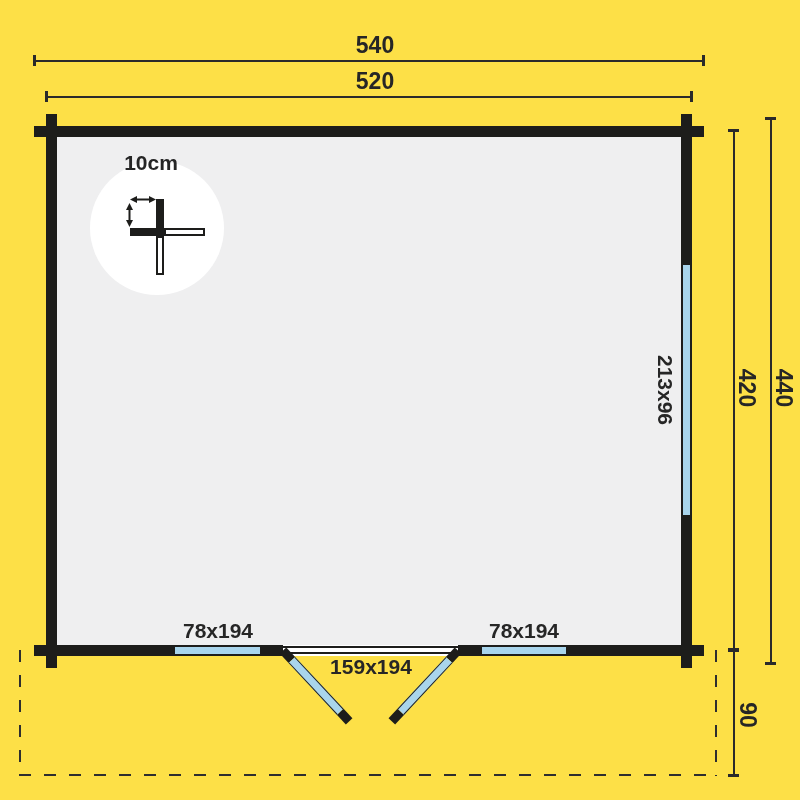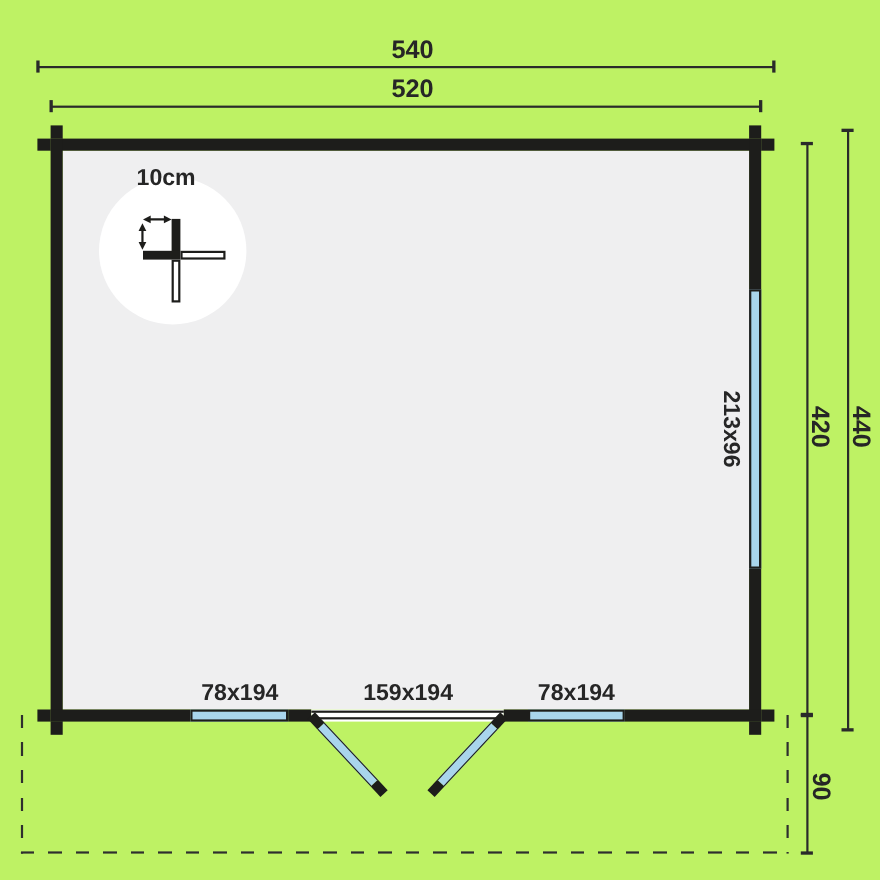--- a/index.html
+++ b/index.html
@@ -1,17 +1,17 @@
 <!DOCTYPE html>
 <html><head>
 <meta charset="utf-8">
 <style>
   html,body{margin:0;padding:0;background:#ffffff;}
   .canvas{
-    position:relative;width:800px;height:800px;background:#bef264;overflow:hidden;
+    position:relative;width:800px;height:800px;background:#fde047;overflow:hidden;
     font-family:"Liberation Sans",sans-serif;color:#222;
   }
   .abs{position:absolute;}
   .wall{position:absolute;background:#1d1d1b;}
   .floor{position:absolute;background:#efeff0;}
   .glass{position:absolute;background:#a9d5ec;border:2px solid #1d1d1b;box-sizing:border-box;}
   
   .dim-h{position:absolute;height:1.5px;background:#2a2a2a;}
   .dim-h::before,.dim-h::after{content:"";position:absolute;width:3px;height:11px;top:-4.7px;background:#2a2a2a;}
   .dim-h::before{left:-1px;} .dim-h::after{right:-1px;}
@@ -83,21 +83,21 @@
     <div class="leaf-glass"></div>
     <div class="leaf-cap"></div>
   </div>
   <div class="door-leaf" style="left:458px;top:645.5px;transform:rotate(133deg);">
     <div class="leaf-cap"></div>
     <div class="leaf-glass"></div>
     <div class="leaf-cap"></div>
   </div>
 
   <div class="lbl lbl-s" style="left:218px;top:630px;">78x194</div>
-  <div class="lbl lbl-s" style="left:371px;top:630px;">159x194</div>
+  <div class="lbl lbl-s" style="left:371px;top:666px;">159x194</div>
   <div class="lbl lbl-s" style="left:524px;top:630px;">78x194</div>
 
   <div class="dash-v" style="left:19px;top:650px;height:126px;"></div>
   <div class="dash-v" style="left:715px;top:650px;height:126px;"></div>
   <div class="dash-h" style="left:19px;top:774px;width:698px;"></div>
 
   <div class="dim-v" style="left:733px;top:130px;height:520px;"></div>
   <div class="lbl lbl-v" style="left:746px;top:388px;">420</div>
 
   <div class="dim-v" style="left:770px;top:118px;height:546px;"></div>

